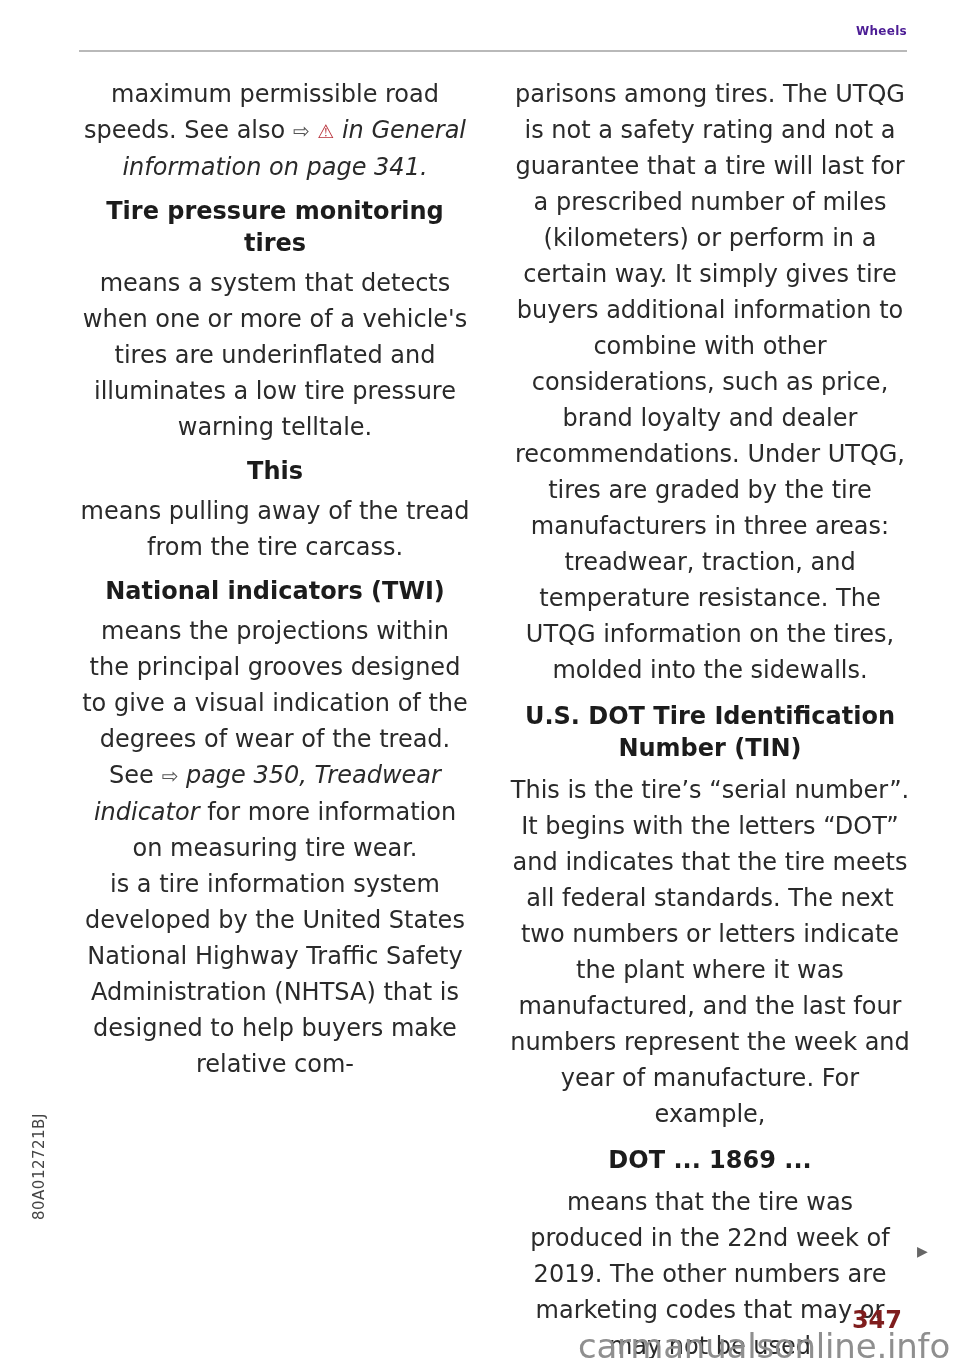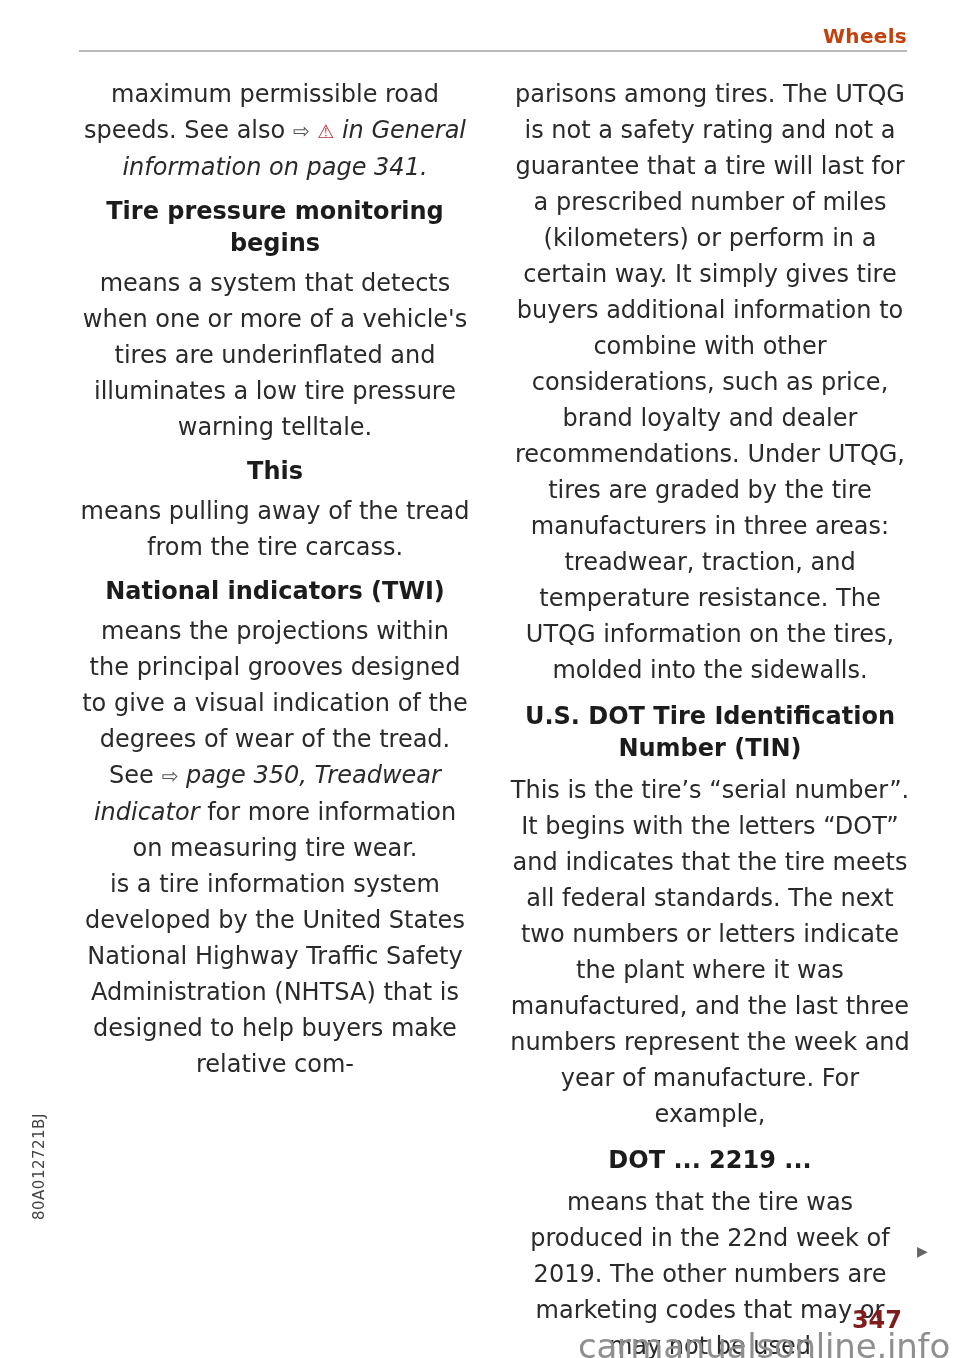--- a/index.html
+++ b/index.html
@@ -1,19 +1,19 @@
 <!DOCTYPE html>
 <html><head>
 <meta charset="utf-8">
 <style>
   html, body { margin:0; padding:0; }
   body { width:960px; height:1358px; background:#ffffff; position:relative; overflow:hidden;
          font-family:"DejaVu Sans", sans-serif; color:#2a2a2a; }
   .rule { position:absolute; left:79px; top:50px; width:828px; height:2px; background:#b9b9b9; }
-  .header-title { position:absolute; right:53px; top:24px; font-size:20px; font-weight:bold; color:#c2410c; letter-spacing:0.3px; }
+  .header-title { position:absolute; right:53px; top:24px; font-size:12px; font-weight:bold; color:#4c1d95; letter-spacing:0.3px; }
   .col { position:absolute; top:76px; width:392px;text-align:center; }
   .col.left { left:79px; }
   .col.right { left:510px; width:400px; }
   p { margin:0; font-size:24px; line-height:36px; }
   h3 { margin:0; font-size:24px; line-height:32px; font-weight:bold; color:#1c1c1c; }
   .col.left h3 { margin-top:10px; margin-bottom:6px; }
   .col.right h3 { margin-top:12px; margin-bottom:8px; }
   em { font-style:italic; }
   .arrow { color:#555; font-size:20px; }
   .warn { color:#b8313a; font-size:19px; }
@@ -30,21 +30,21 @@
 <div class="rule"></div>
 
 <div class="col left">
   <p>
     <span>maximum permissible road speeds. See also</span>
     <span class="arrow">⇨</span>
     <span class="warn">⚠</span>
     <em>in General information on page 341.</em>
   </p>
 
-  <h3>Tire pressure monitoring begins</h3>
+  <h3>Tire pressure monitoring tires</h3>
   <p>means a system that detects when one or more of a vehicle's tires are underinflated and illuminates a low tire pressure warning telltale.</p>
 
   <h3>This</h3>
 
   <p>means pulling away of the tread from the tire carcass.</p>
 
   <h3>National indicators (TWI)</h3>
   <p>
     <span>means the projections within the principal grooves designed to give a visual indication of the degrees of wear of the tread. See</span>
     <span class="arrow">⇨</span>
@@ -52,22 +52,22 @@
     <span>for more information on measuring tire wear.</span>
   </p>
 
   <p>is a tire information system developed by the United States National Highway Traffic Safety Administration (NHTSA) that is designed to help buyers make relative com-</p>
 </div>
 
 <div class="col right">
   <p>parisons among tires. The UTQG is not a safety rating and not a guarantee that a tire will last for a prescribed number of miles (kilometers) or perform in a certain way. It simply gives tire buyers additional information to combine with other considerations, such as price, brand loyalty and dealer recommendations. Under UTQG, tires are graded by the tire manufacturers in three areas: treadwear, traction, and temperature resistance. The UTQG information on the tires, molded into the sidewalls.</p>
 
   <h3>U.S. DOT Tire Identification Number (TIN)</h3>
-  <p>This is the tire’s “serial number”. It begins with the letters “DOT” and indicates that the tire meets all federal standards. The next two numbers or letters indicate the plant where it was manufactured, and the last three numbers represent the week and year of manufacture. For example,</p>
+  <p>This is the tire’s “serial number”. It begins with the letters “DOT” and indicates that the tire meets all federal standards. The next two numbers or letters indicate the plant where it was manufactured, and the last four numbers represent the week and year of manufacture. For example,</p>
 
-  <h3>DOT ... 2219 ...</h3>
+  <h3>DOT ... 1869 ...</h3>
   <p>means that the tire was produced in the 22nd week of 2019. The other numbers are marketing codes that may or may not be used</p>
 </div>
 
 <div class="cont">▶</div>
 <div class="sideways">80A012721BJ</div>
 <div class="page-num">347</div>
 <div class="watermark">carmanualsonline.info</div>
 
 </body></html>

